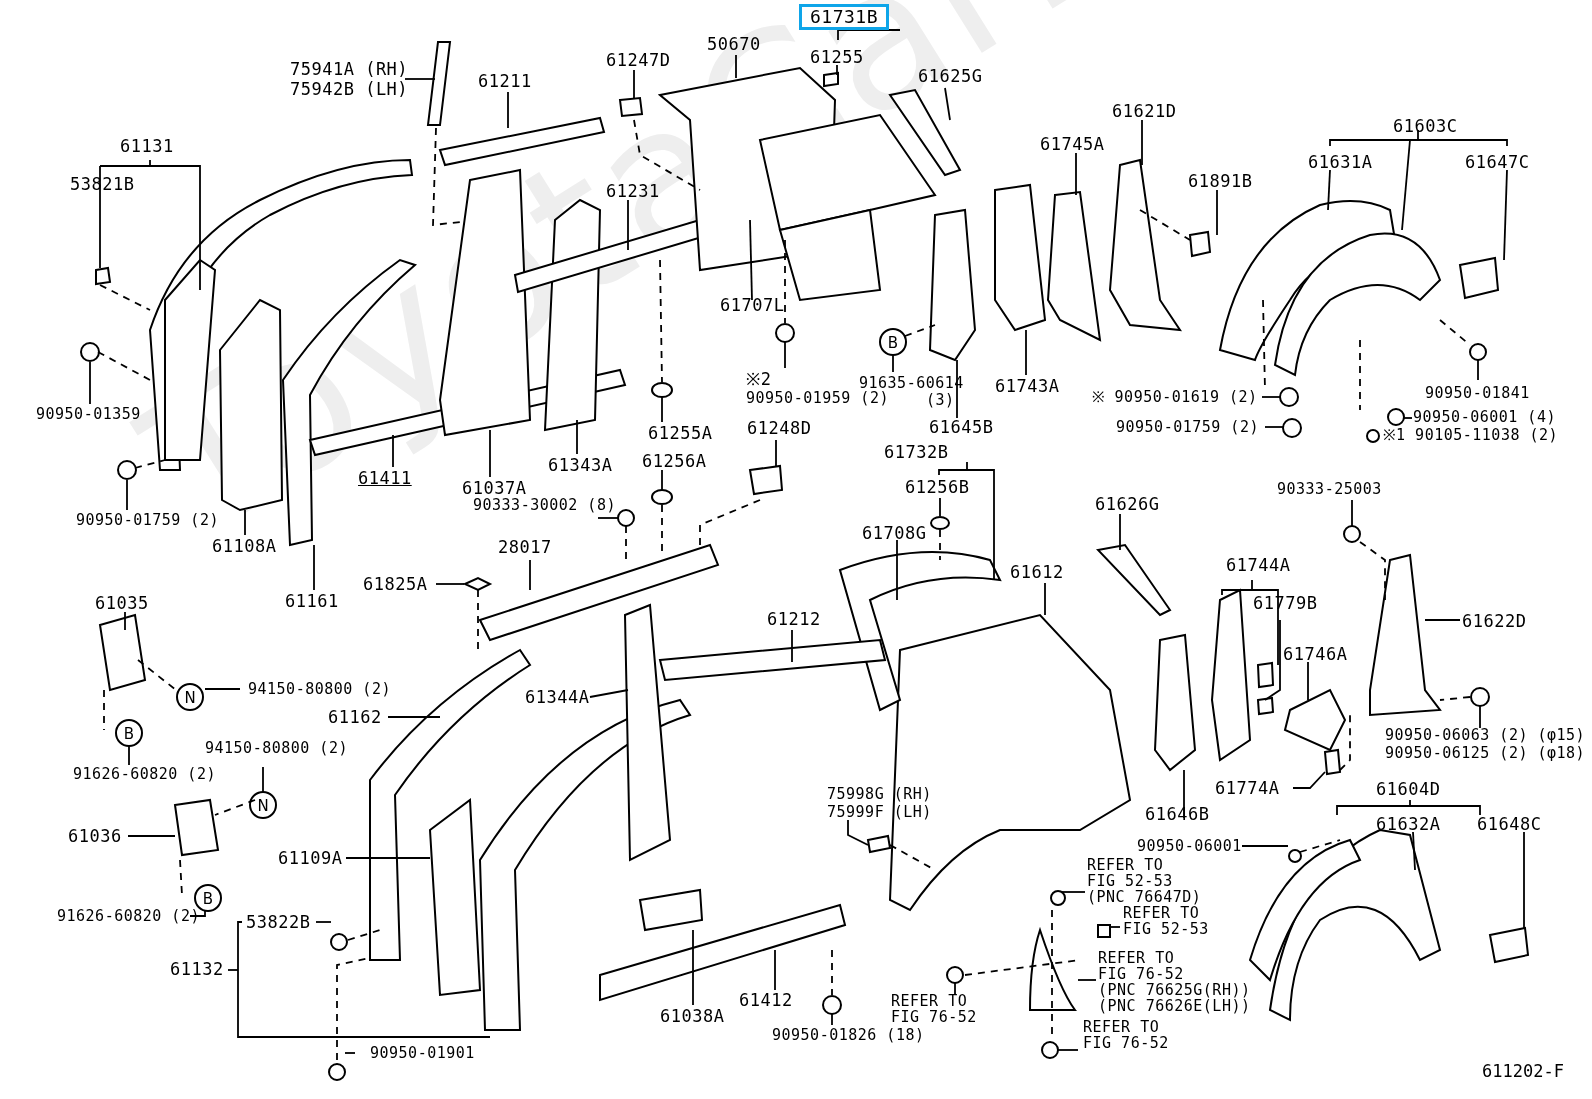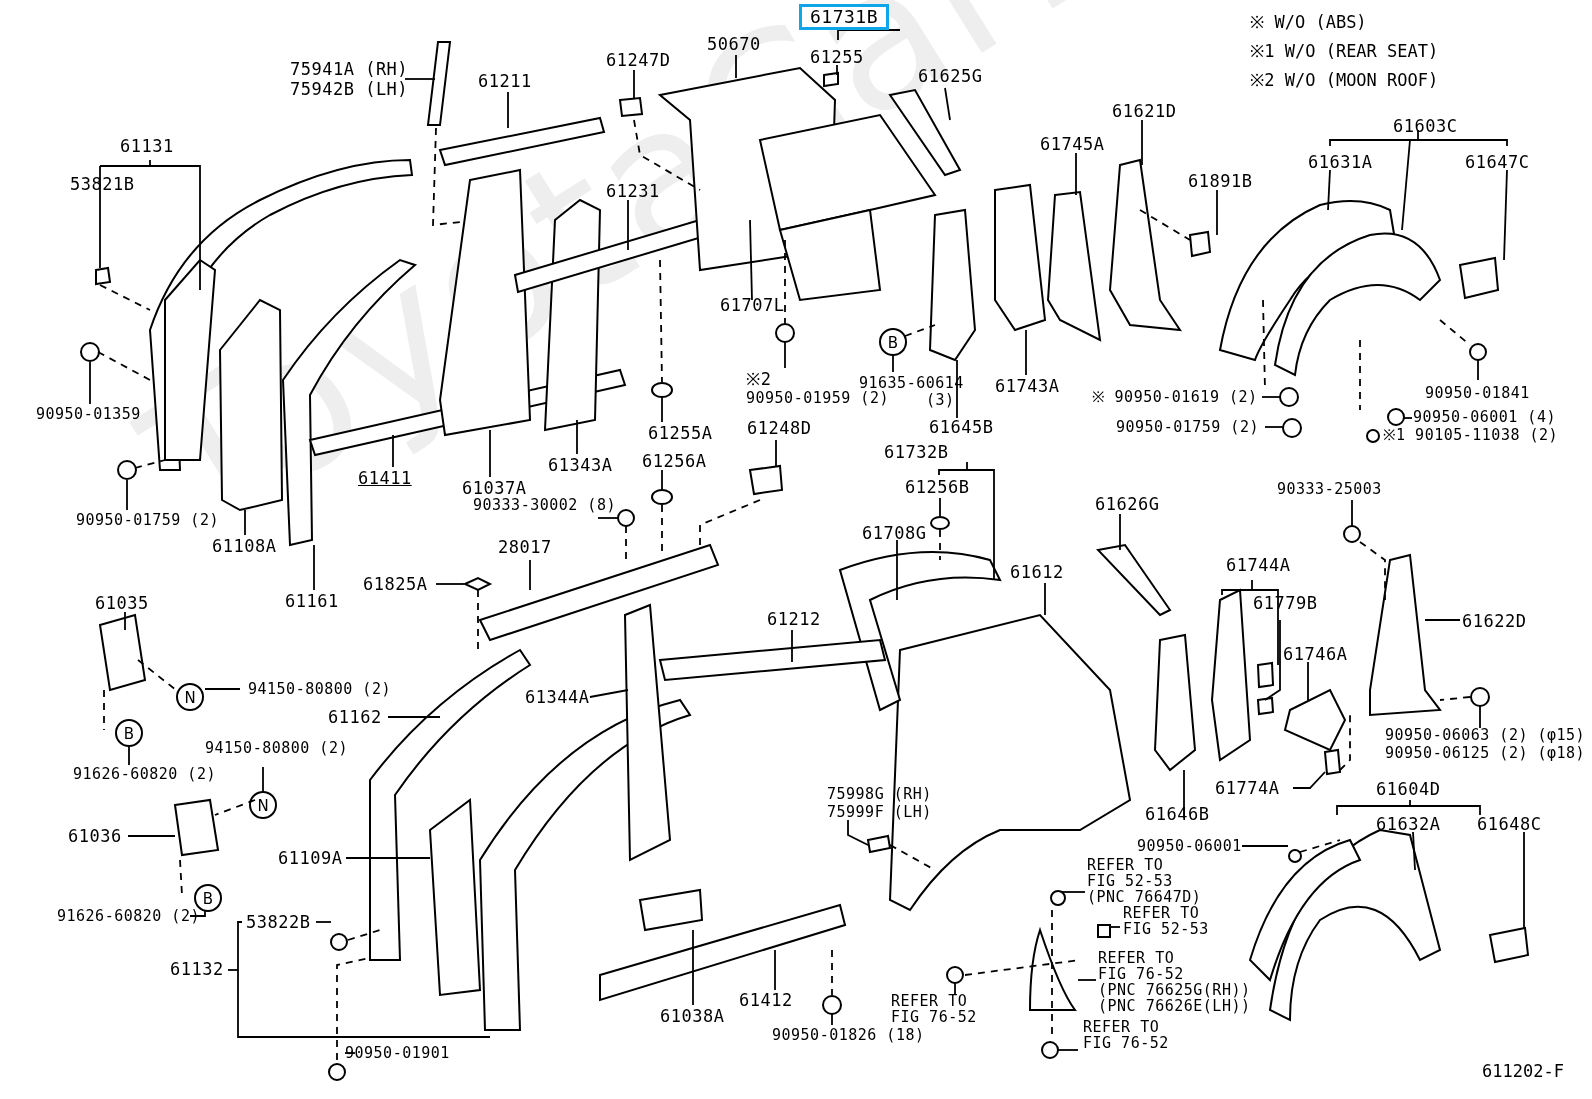--- a/index.html
+++ b/index.html
@@ -254,25 +254,20 @@
       <line x1="348" y1="940" x2="380" y2="930"></line>
       <polyline points="337,1060 337,965 370,958"></polyline>
       <line x1="832" y1="950" x2="832" y2="995"></line>
       <line x1="890" y1="845" x2="935" y2="870"></line>
       <line x1="965" y1="975" x2="1080" y2="960"></line>
       <line x1="1052" y1="910" x2="1052" y2="1040"></line>
       <line x1="1300" y1="852" x2="1340" y2="840"></line>
     </g>
   </svg>
 
-  <div class="legend">
-    <div><span>※</span> <span>W/O (ABS)</span></div>
-    <div><span>※1</span> <span>W/O (REAR  SEAT)</span></div>
-    <div><span>※2</span> <span>W/O (MOON  ROOF)</span></div>
-  </div>
 
   <div class="lbl hl" style="left:799px;top:4px;">61731B</div>
 
   <div class="lbl" style="left:290px;top:60px;">75941A (RH)</div>
   <div class="lbl" style="left:290px;top:80px;">75942B (LH)</div>
   <div class="lbl" style="left:478px;top:72px;">61211</div>
   <div class="lbl" style="left:120px;top:137px;">61131</div>
   <div class="lbl" style="left:70px;top:175px;">53821B</div>
   <div class="lbl" style="left:606px;top:51px;">61247D</div>
   <div class="lbl" style="left:707px;top:35px;">50670</div>
@@ -330,21 +325,21 @@
   <div class="lbl sm" style="left:73px;top:766px;">91626-60820 (2)</div>
   <div class="lbl sm" style="left:205px;top:740px;">94150-80800 (2)</div>
   <div class="lbl" style="left:328px;top:708px;">61162</div>
   <div class="lbl" style="left:767px;top:610px;">61212</div>
   <div class="lbl" style="left:525px;top:688px;">61344A</div>
   <div class="lbl" style="left:68px;top:827px;">61036</div>
   <div class="lbl sm" style="left:57px;top:908px;">91626-60820 (2)</div>
   <div class="lbl" style="left:278px;top:849px;">61109A</div>
   <div class="lbl" style="left:246px;top:913px;">53822B</div>
   <div class="lbl" style="left:170px;top:960px;">61132</div>
-  <div class="lbl sm" style="left:345px;top:1045px;">90950-01901</div>
+  <div class="lbl sm" style="left:370px;top:1045px;">90950-01901</div>
   <div class="lbl" style="left:660px;top:1007px;">61038A</div>
   <div class="lbl" style="left:739px;top:991px;">61412</div>
   <div class="lbl sm" style="left:772px;top:1027px;">90950-01826 (18)</div>
   <div class="lbl sm" style="left:827px;top:786px;">75998G (RH)</div>
   <div class="lbl sm" style="left:827px;top:804px;">75999F (LH)</div>
   <div class="lbl" style="left:1145px;top:805px;">61646B</div>
   <div class="lbl" style="left:1215px;top:779px;">61774A</div>
   <div class="lbl" style="left:1376px;top:780px;">61604D</div>
   <div class="lbl" style="left:1376px;top:815px;">61632A</div>
   <div class="lbl" style="left:1477px;top:815px;">61648C</div>

